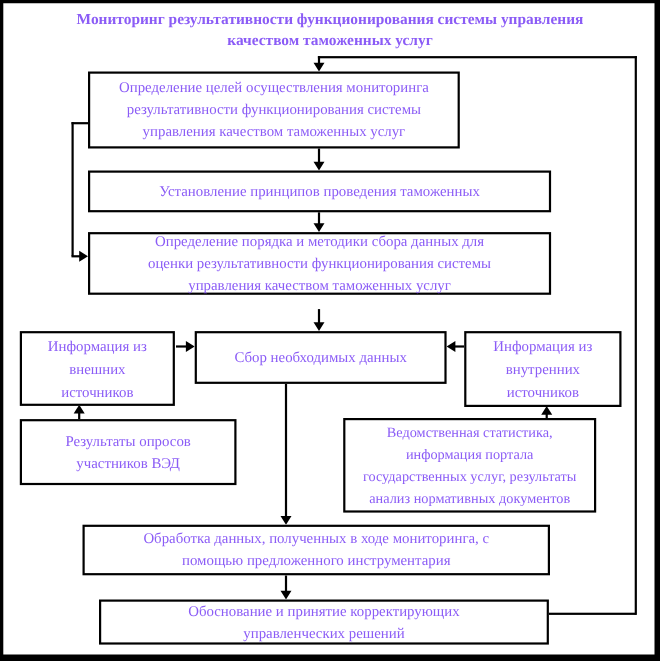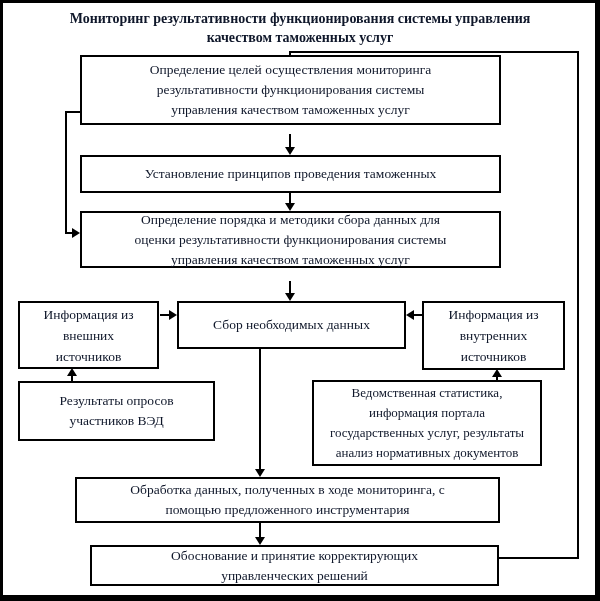--- a/index.html
+++ b/index.html
@@ -1,21 +1,21 @@
 <!DOCTYPE html>
 <html><head>
 <meta charset="utf-8">
 <style>
   * { margin:0; padding:0; box-sizing:border-box; }
   html,body { background:#e8e8e8; }
   .canvas {
     position:relative; width:600px; height:601px;
     background:#ffffff; overflow:hidden;
     font-family:"Liberation Serif","DejaVu Serif",serif;
-    color:#0f172a;
+    color:#8b5cf6;
   }
   .frame {
     position:absolute; left:0; top:0; right:0; bottom:0;
     border:3px solid #000; border-right-width:5px; border-bottom-width:6px;
     pointer-events:none; z-index:5;
   }
   .title {
     position:absolute; left:0; right:0; top:9px;
     text-align:center; font-weight:bold; font-size:14px; line-height:19px;
   }
@@ -77,21 +77,21 @@
 
   <div class="ln" style="left:496px;top:375px;width:2px;height:6px"></div>
   <div class="ah ah-u" style="left:492px;top:369px"></div>
 
   <div class="ln" style="left:259px;top:349px;width:2px;height:121px"></div>
   <div class="ah ah-d" style="left:255px;top:469px"></div>
 
   <div class="ln" style="left:259px;top:523px;width:2px;height:15px"></div>
   <div class="ah ah-d" style="left:255px;top:537px"></div>
 
-  <div class="box" style="left:80px;top:55px;width:421px;height:70px">
+  <div class="box" style="left:80px;top:65px;width:338px;height:70px">
     <div class="tx">
       <span>Определение целей осуществления мониторинга</span>
       <span>результативности функционирования системы</span>
       <span>управления качеством таможенных услуг</span>
     </div>
   </div>
 
   <div class="box" style="left:80px;top:155px;width:421px;height:38px">
     <div class="tx">
       <span>Установление принципов проведения таможенных</span>

